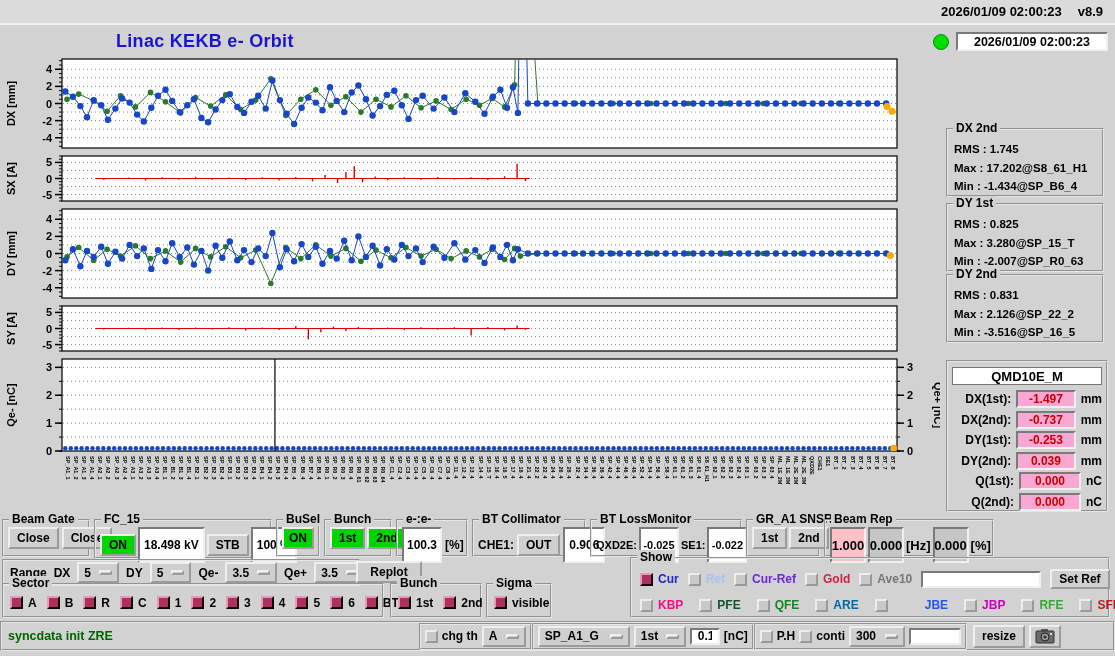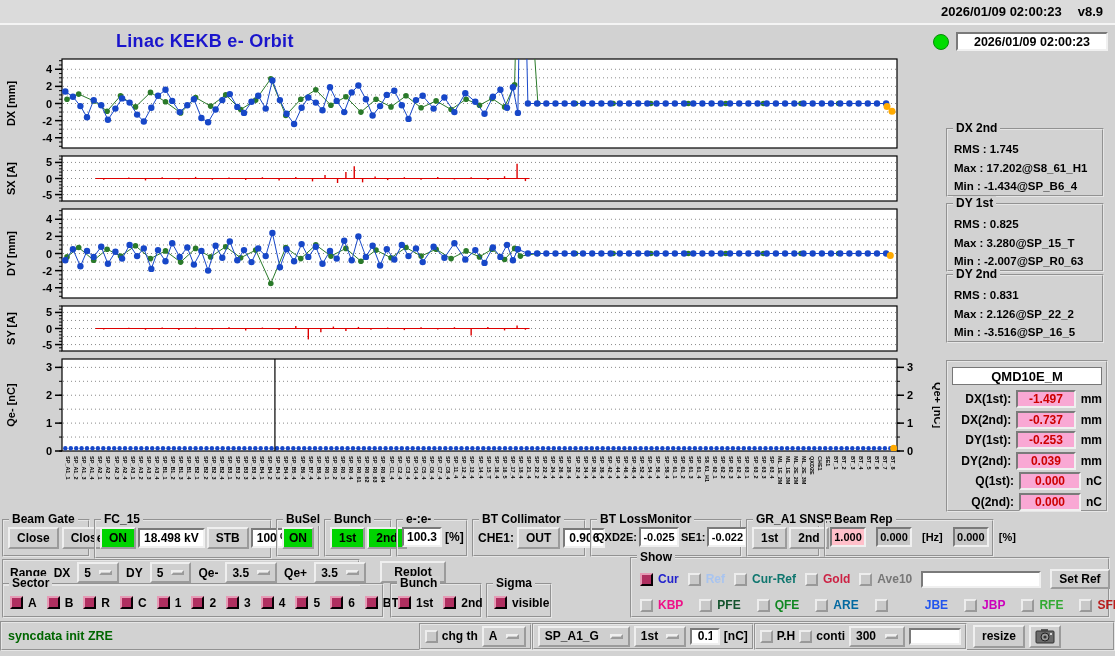--- a/index.html
+++ b/index.html
@@ -14,21 +14,21 @@
   .stat{left:946px;width:158px;padding:10px 5px 0 6px;font-size:11.5px}
   .stat .srow{line-height:18.5px;white-space:nowrap}
   .mon{left:946px;top:360px;width:162px;height:152px;padding:5px 4px}
   .montitle{background:#fff;border:1px solid #777;height:18px;display:flex;align-items:center;justify-content:center;font-size:13px;margin-bottom:4px}
   .mrow{display:flex;align-items:center;gap:5px;height:20.5px}
   .mrow .mlab{width:62px;text-align:right}
   .valbox{background:#f9a8d4;border:2px solid;border-color:#7a7a7a #f0f0f0 #f0f0f0 #7a7a7a;height:18px;display:flex;align-items:center;justify-content:center}
   .mrow .valbox{width:62px;color:#cc0000}
   .btn{display:inline-flex;align-items:center;justify-content:center;height:22px;padding:0 7px;background:#cfcfcf;border:2px outset #efefef;white-space:nowrap;cursor:default}
   .btn.green{background:#00d400}
-  .box{display:inline-flex;align-items:center;justify-content:center;height:20px;padding:0 4px;background:#fff;border:2px solid;border-color:#7a7a7a #f0f0f0 #f0f0f0 #7a7a7a;white-space:nowrap}
+  .box{display:inline-flex;align-items:center;justify-content:center;height:20px;padding:16px 4px;background:#fff;border:2px solid;border-color:#7a7a7a #f0f0f0 #f0f0f0 #7a7a7a;white-space:nowrap}
   .box.pink{background:#ffc0ca}
   .box.gray{background:#c6c6c6}
   .hrow{display:flex;align-items:center;gap:3px;padding:6px 4px 0 4px}
   .opt{display:inline-flex;align-items:center;justify-content:space-between;height:21px;padding:0 5px;background:#cfcfcf;border:2px outset #efefef;gap:8px;white-space:nowrap}
   .optbar{width:13px;height:5px;background:#cfcfcf;border:2px outset #efefef}
   .cb{display:inline-block;width:13px;height:13px;background:#c9c9c9;border:2px outset #ededed;flex:none}
   .cb.checked{background:#b02f60;border-color:#e59ab5 #5c0f30 #5c0f30 #e59ab5}
   .cbpair{display:inline-flex;align-items:center;gap:5px;white-space:nowrap}
   .tinput{background:#fff;border:2px solid;border-color:#7a7a7a #f0f0f0 #f0f0f0 #7a7a7a;height:17px;font:bold 12px "Liberation Sans",sans-serif;padding:0 6px}
   .statusbar{position:absolute;left:0;top:621px;width:1115px;height:30px;border:2px groove #e6e6e6;display:flex;align-items:center;padding:0 6px}
@@ -978,21 +978,21 @@
   </div>
   <div class="group" style="left:746px;top:519px;width:74px;height:38px">
     <span class="gtitle">GR_A1 SNSR</span>
     <div class="hrow" style="gap:2px">
         <span class="btn">1st</span>
         <span class="btn">2nd</span>
       </div>
   </div>
   <div class="group" style="left:824px;top:519px;width:170px;height:38px">
     <span class="gtitle">Beam Rep</span>
-    <div class="hrow" style="gap:10px;font-size:11px">
+    <div class="hrow" style="gap:2px;font-size:13px">
       <span class="box pink" style="width:36px">1.000</span>
       <span class="box gray" style="width:36px">0.000</span>
       <span>[Hz]</span>
       <span class="box gray" style="width:36px">0.000</span>
       <span>[%]</span>
     </div>
   </div>
 
   <div class="group" style="left:2px;top:559px;width:358px;height:27px;display:flex;align-items:center;gap:7px;padding:0 6px">
     <span>Range</span>
@@ -1010,21 +1010,21 @@
     <span class="opt" style="width:54px">
         <span>3.5</span>
         <span class="optbar"></span>
       </span>
     <span>Qe+</span>
     <span class="opt" style="width:54px">
         <span>3.5</span>
         <span class="optbar"></span>
       </span>
   </div>
-  <span class="btn" style="position:absolute;left:380px;top:561px;width:66px">Replot</span>
+  <span class="btn" style="position:absolute;left:356px;top:561px;width:66px">Replot</span>
 
   <div class="group" style="left:2px;top:583px;width:382px;height:35px;display:flex;align-items:center;gap:10px;padding:4px 6px 0 6px">
     <span class="gtitle">Sector</span>
     <span class="cbpair">
         <span class="cb checked"></span>
         <span>A</span>
       </span>
     <span class="cbpair">
         <span class="cb checked"></span>
         <span>B</span>
@@ -1091,21 +1091,21 @@
       <span class="cbpair">
           <span class="cb checked"></span>
           <span style="color: rgb(34, 34, 204);">Cur</span>
         </span>
       <span class="cbpair">
           <span class="cb"></span>
           <span style="color: rgb(168, 196, 240);">Ref</span>
         </span>
       <span class="cbpair">
           <span class="cb"></span>
-          <span style="color: #0f766e;">Cur-Ref</span>
+          <span style="color: #6d28d9;">Cur-Ref</span>
         </span>
       <span class="cbpair">
           <span class="cb"></span>
           <span style="color: rgb(204, 34, 68);">Gold</span>
         </span>
       <span class="cbpair">
           <span class="cb"></span>
           <span style="color: rgb(119, 119, 119);">Ave10</span>
         </span>
       <input class="tinput" style="width: 120px;" value="">

